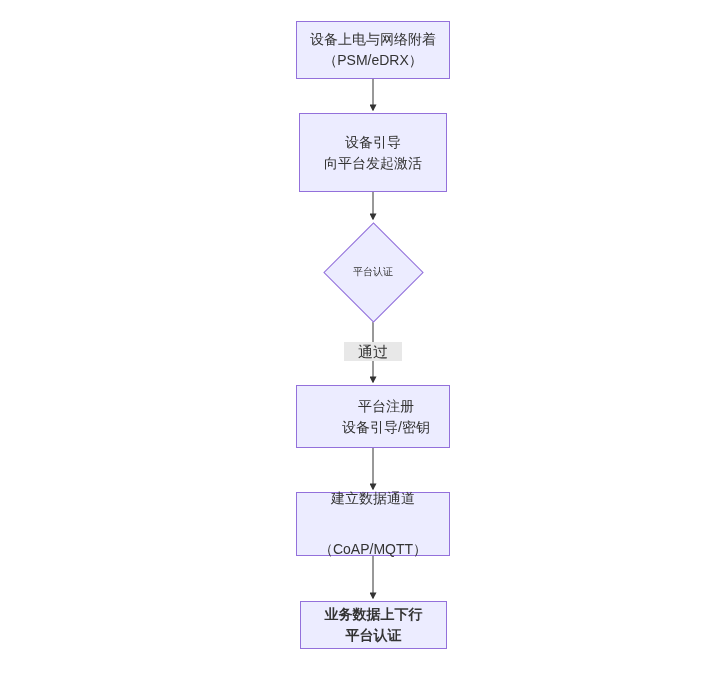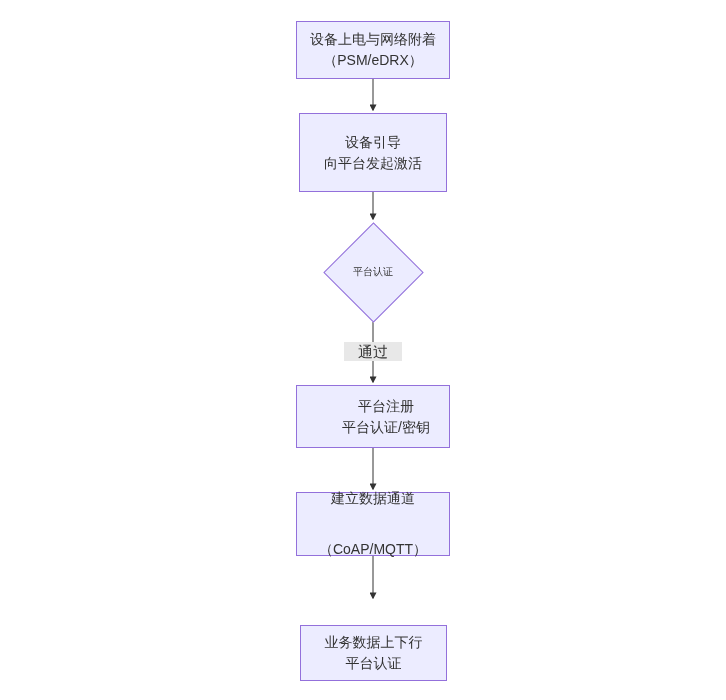--- a/index.html
+++ b/index.html
@@ -112,26 +112,26 @@
 
   <div class="diamond-wrap">
     <div class="diamond-shape"></div>
     <div class="diamond-label">平台认证</div>
   </div>
 
   <div class="edge-label">通过</div>
 
   <div class="node" style="left:296px; top:385px; width:154px; height:63px;padding-left:26px;">
     <span>平台注册</span>
-    <span>平台认证/密钥</span>
+    <span>设备引导/密钥</span>
   </div>
 
   <div class="node" style="left:296px; top:492px; width:154px; height:64px;gap:30px;">
     <span>建立数据通道</span>
     <span>（CoAP/MQTT）</span>
   </div>
 
-  <div class="node" style="left:300px; top:625px; width:147px; height:56px;">
+  <div class="node" style="left:300px; top:601px; width:147px; height:48px;font-weight:bold;">
     <span>业务数据上下行</span>
     <span>平台认证</span>
   </div>
 
 </div>
 
 </body></html>

